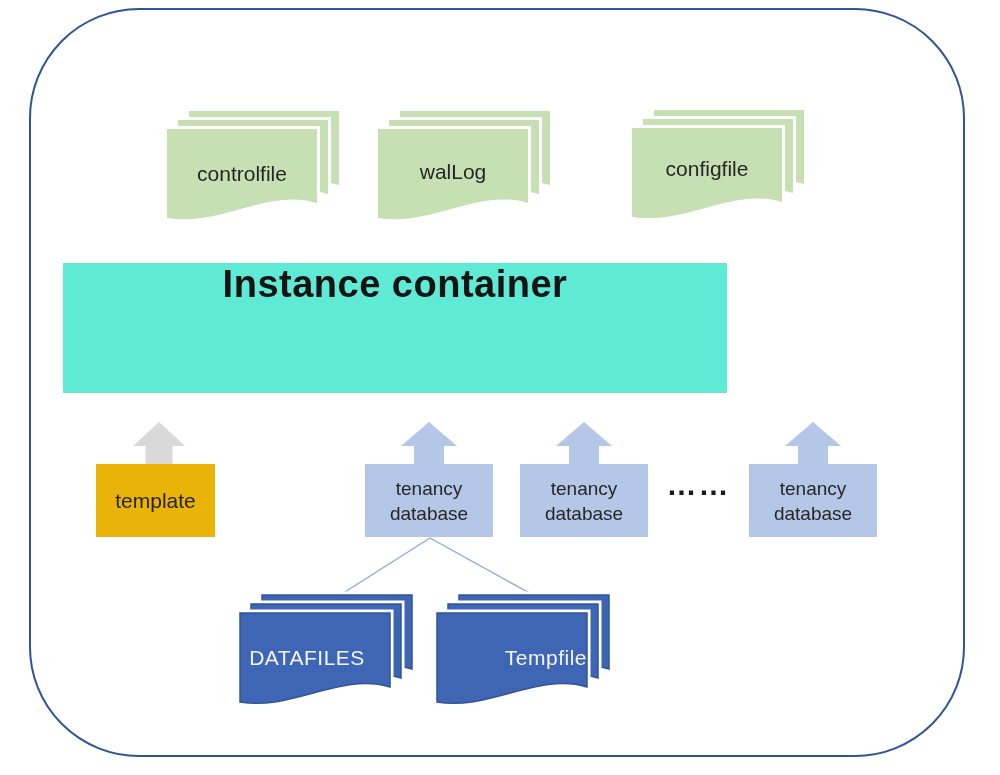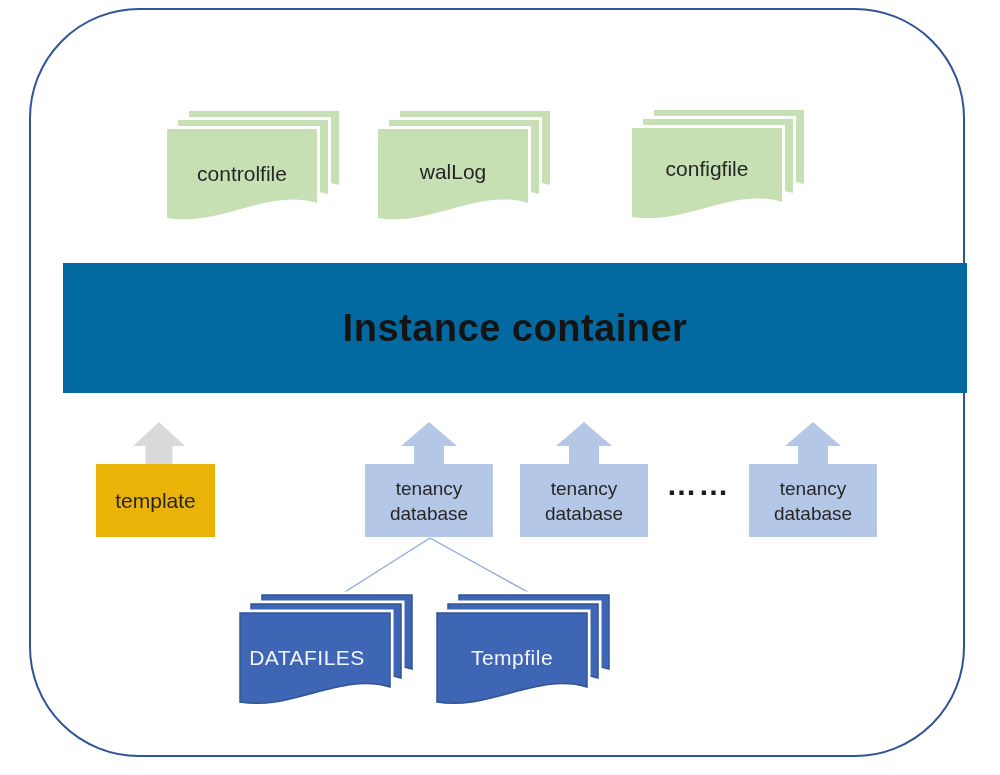--- a/index.html
+++ b/index.html
@@ -29,23 +29,23 @@
     position:absolute;
     text-align:center;
     font-size:21px;
     color:#262626;
     line-height:26px;
   }
   .stack-label.light{color:#f2f5fb;letter-spacing:0.5px;}
   
   .instance-bar{
     position:absolute;
-    left:63px;top:263px;width:904px;height:130px;
-    background:#0369a1;
-    display:flex;align-items:center;justify-content:center;
+    left:63px;top:263px;width:664px;height:130px;
+    background:#5eead4;
+    display:flex;align-items:flex-start;justify-content:center;
   }
   .instance-bar .bar-title{
     font-size:38px;font-weight:bold;color:#141414;
     letter-spacing:0.5px;
   }
   
   .box{
     position:absolute;top:464px;height:73px;
     display:flex;flex-direction:column;align-items:center;justify-content:center;
     box-sizing:border-box;
@@ -181,16 +181,16 @@
 
   <div class="doc-stack blue" style="left:437px;top:595px;">
     <svg width="176" height="122">
       <use href="#pg" x="22" y="0" class="page-gap"></use>
         <use href="#pg" x="22" y="0" class="page-fill"></use>
       <use href="#pg" x="11" y="9" class="page-gap"></use>
         <use href="#pg" x="11" y="9" class="page-fill"></use>
       <use href="#pg" x="0" y="18" class="page-gap"></use>
         <use href="#pg" x="0" y="18" class="page-fill"></use>
     </svg>
-    <div class="stack-label light" style="left:0;top:50px;width:150px;">Tempfile</div>
+    <div class="stack-label light" style="left:0;top:50px;width:150px;text-align:right;">Tempfile</div>
   </div>
 
 </div>
 
 </body></html>

